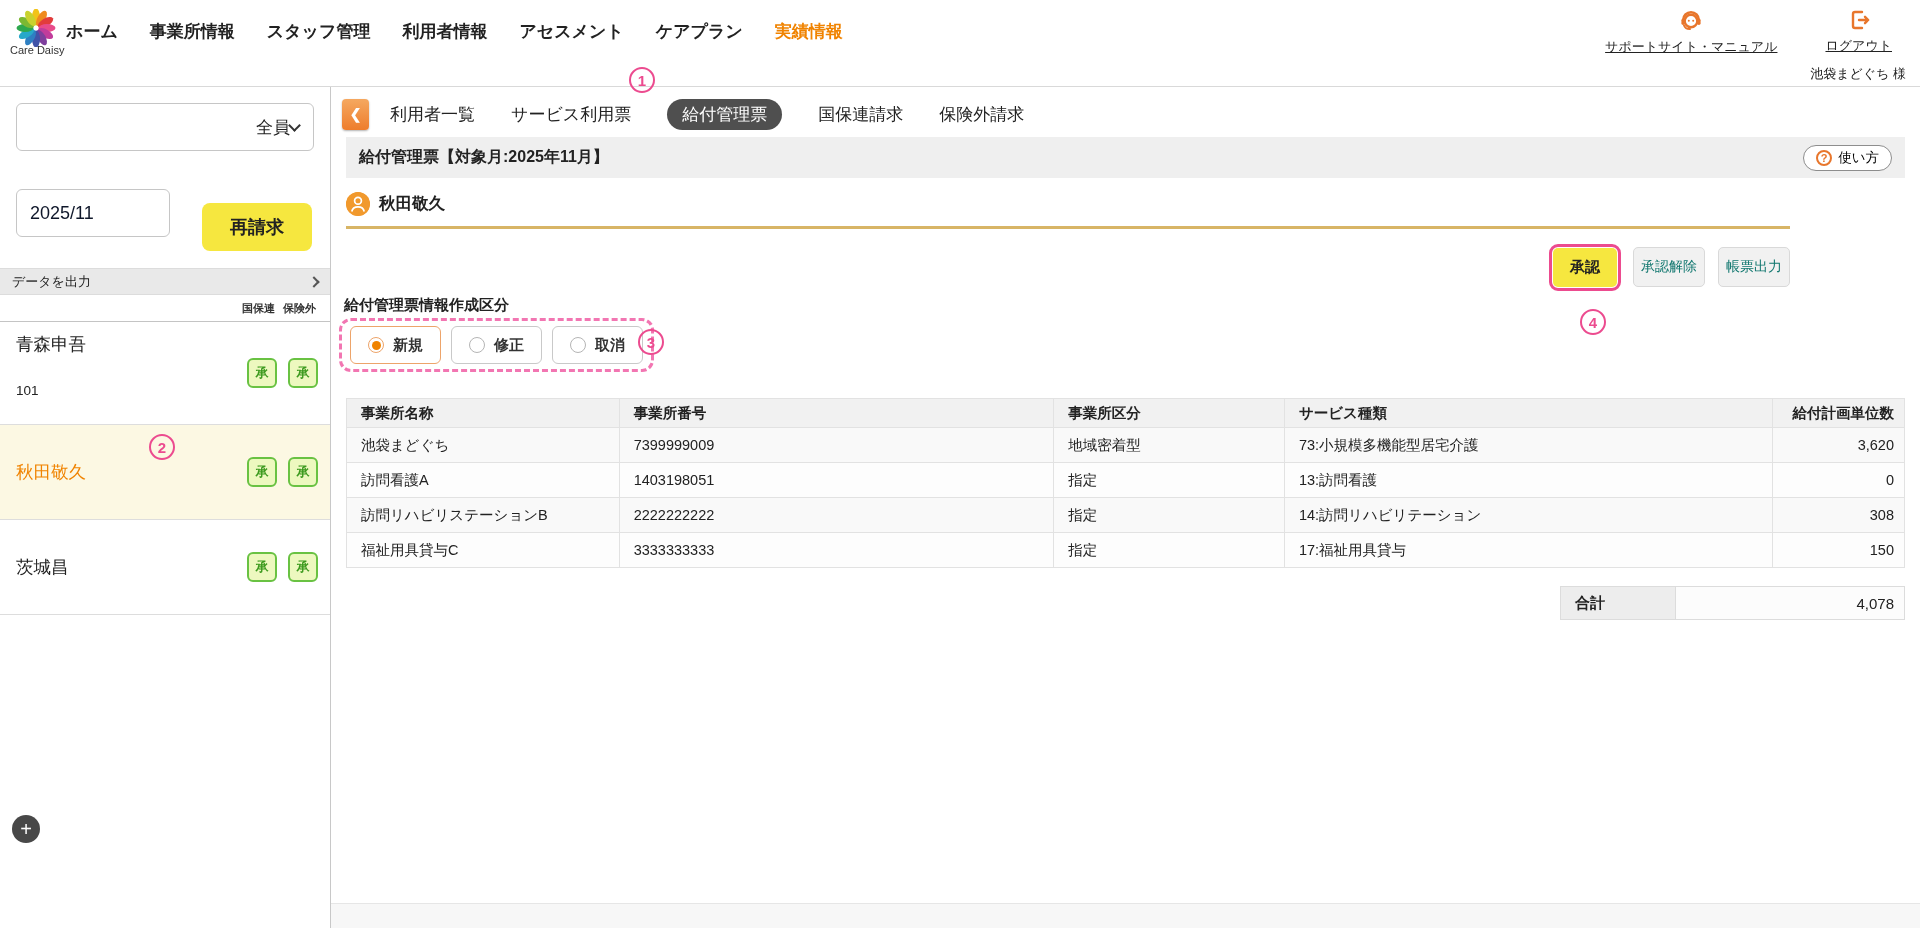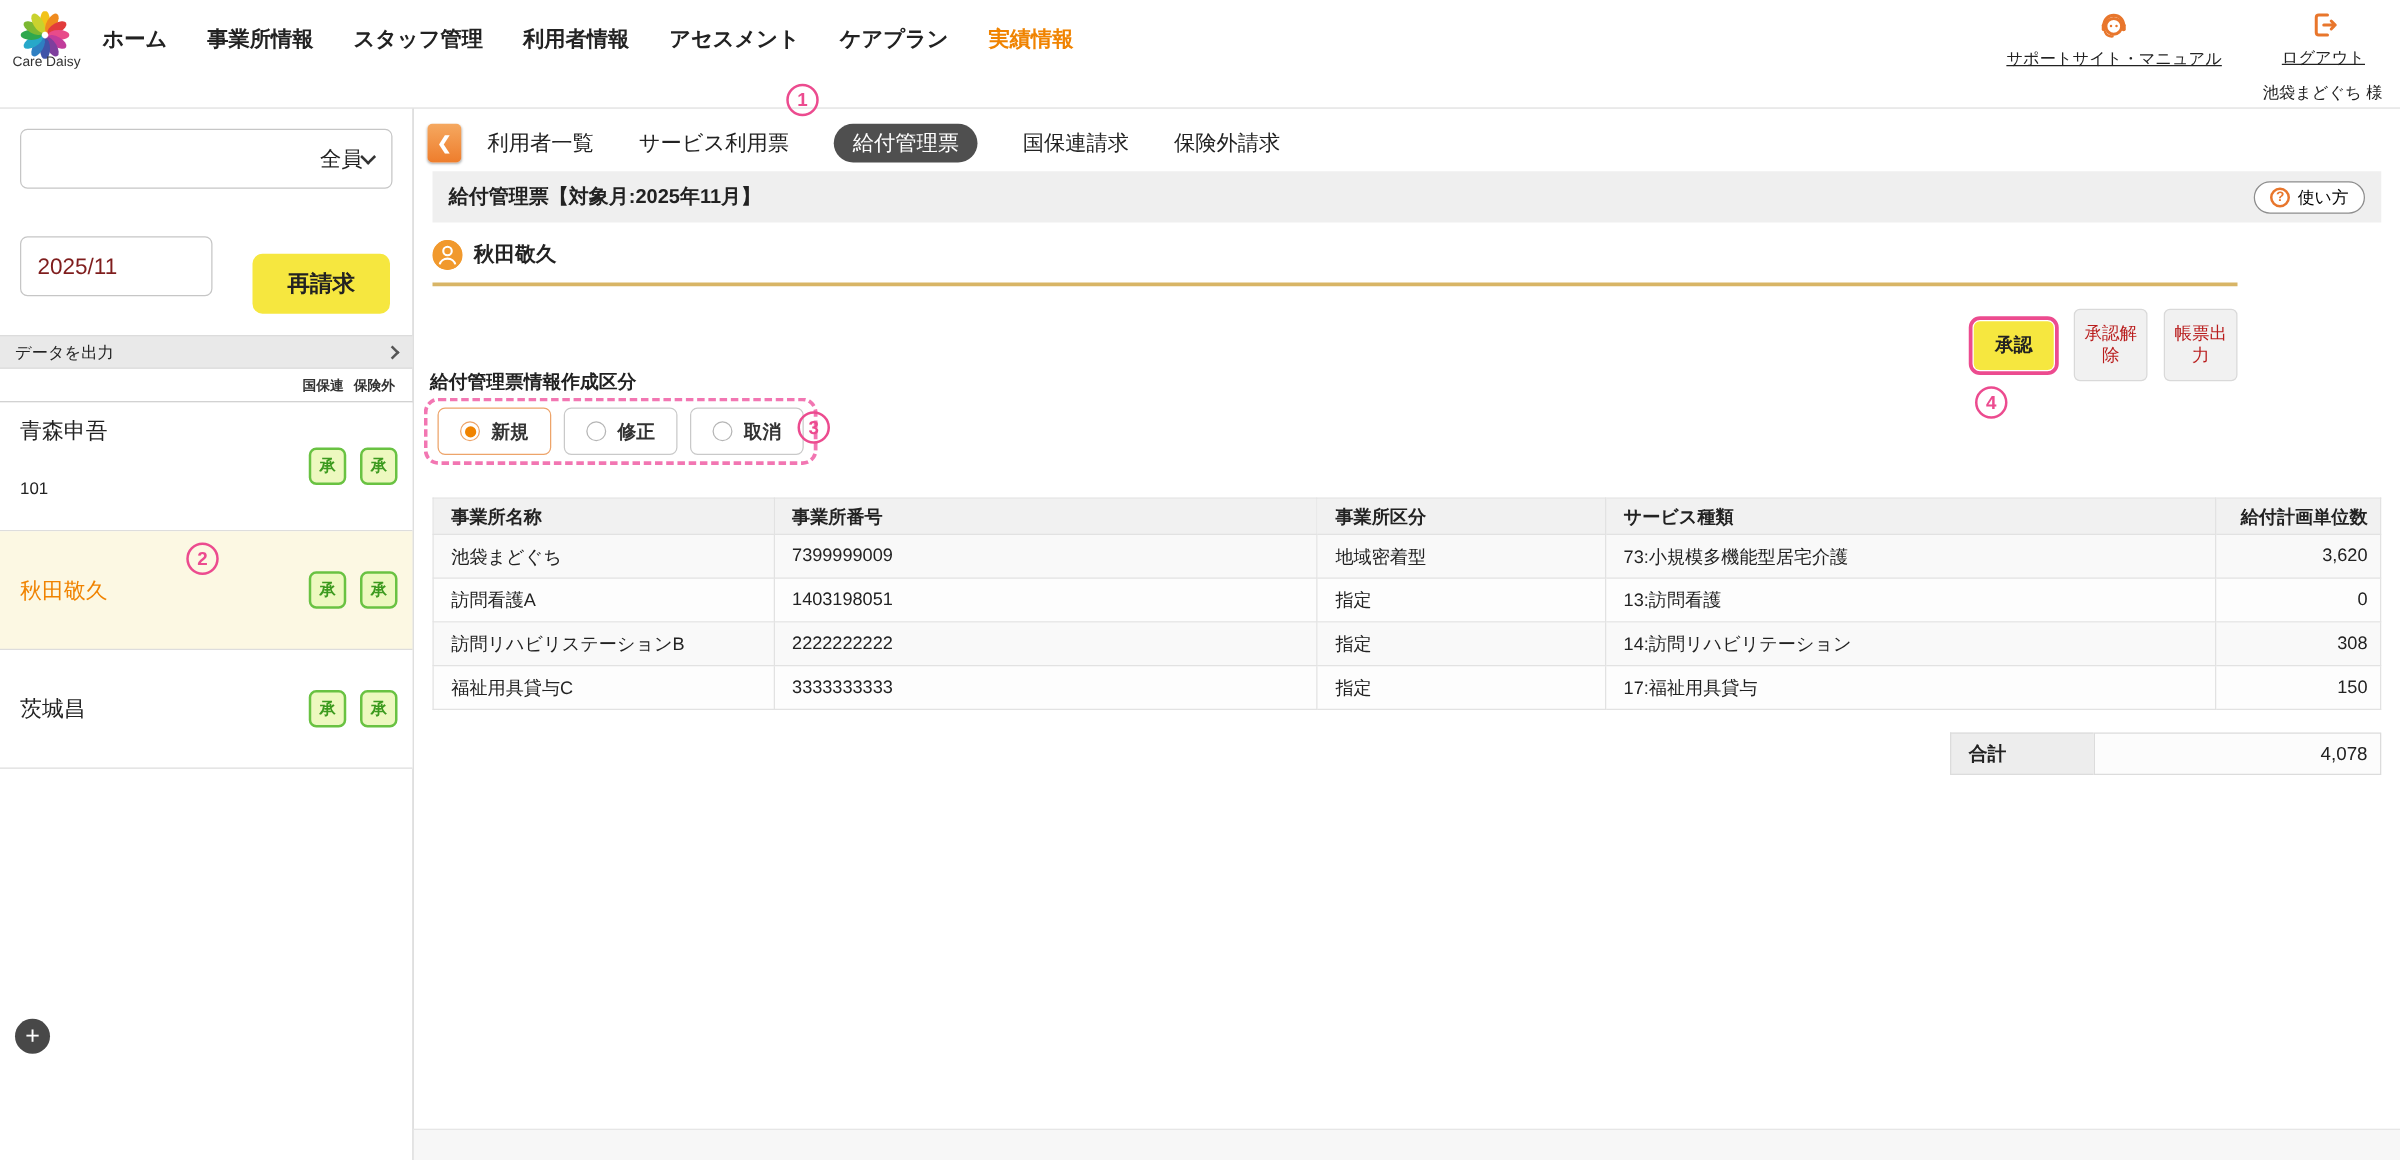--- a/index.html
+++ b/index.html
@@ -4,21 +4,21 @@
 <style>
   * { margin:0; padding:0; box-sizing:border-box; }
   body { font-family:"Liberation Sans","DejaVu Sans",sans-serif; color:#222; background:#fff; }
   .page { position:relative; width:1920px; height:928px; background:#fff; overflow:hidden; }
 
   
   .header { height:62px; display:flex; align-items:center; padding:0 18px 0 10px; background:#fff; }
   .logo { width:52px; text-align:center; margin-top:2px; cursor:pointer; }
   .logo svg { display:block; margin:0 auto; }
   .logo-text { font-size:11px; color:#333; margin-top:-3px; white-space:nowrap; }
-  .nav { display:flex; gap:32px; margin-left:20px; font-size:17px; font-weight:bold; align-items:center; }
+  .nav { display:flex; gap:32px; margin-left:4px; font-size:17px; font-weight:bold; align-items:center; }
   .nav-item { color:#222; cursor:pointer; white-space:nowrap; }
   .nav-item.active { color:#f08300; }
   .header-links { margin-left:auto; display:flex; gap:48px; align-items:center; padding-right:10px; }
   .hlink { display:flex; flex-direction:column; align-items:center; font-size:13px; color:#222; cursor:pointer; }
   .hlink .txt { text-decoration:underline; margin-top:1px; white-space:nowrap; }
 
   
   .account-bar { height:25px; display:flex; justify-content:flex-end; align-items:center;
                  padding-right:14px; font-size:13px; border-bottom:1px solid #d9d9d9; background:#fff; }
 
@@ -29,21 +29,21 @@
   .sidebar { width:331px; flex-shrink:0; border-right:1px solid #c8c8c8; position:relative; background:#fff; }
   .select-box { margin:16px 16px 0; height:48px; border:1px solid #c6c6c6; border-radius:6px;
                 display:flex; align-items:center; justify-content:flex-end; padding:0 14px;
                 font-size:17px; cursor:pointer; background:#fff; }
   .chev { width:9px; height:9px; border-right:2px solid #333; border-bottom:2px solid #333;
           transform:rotate(45deg); margin-top:-4px; }
   .chev-right { width:8px; height:8px; border-right:2px solid #555; border-bottom:2px solid #555;
           transform:rotate(-45deg); }
   .month-row { margin:24px 16px 0; display:flex; align-items:center; }
   .month-input { width:154px; height:48px; border:1px solid #c6c6c6; border-radius:6px;
-                 font-size:18px; padding:0 13px; color:#7f1d1d; font-family:inherit; }
+                 font-size:18px; padding:0 13px; color:#0f172a; font-family:inherit; }
   .rebill-btn { margin-left:32px; width:110px; height:48px; background:#f6e73f; border:none;
                 border-radius:8px; font-size:18px; font-weight:bold; color:#222; cursor:pointer; font-family:inherit;margin-top:28px; }
   .export-bar { margin-top:17px; height:27px; background:#e9e9e9; border-top:1px solid #dcdcdc;
                 border-bottom:1px solid #dcdcdc; display:flex; align-items:center;
                 justify-content:space-between; padding:0 12px; font-size:13px; cursor:pointer; }
   .badge-head { height:27px; display:flex; justify-content:flex-end; gap:8px; align-items:center;
                 padding-right:14px; font-size:11px; font-weight:bold; color:#333;
                 border-bottom:1px solid #c4c4c4; }
   .user-row { position:relative; border-bottom:1px solid #ddd; padding:0 16px; cursor:pointer; background:#fff; }
   .user-row.r1 { height:103px; padding-top:10px; }
@@ -78,22 +78,22 @@
   .q-icon { width:16px; height:16px; border:2px solid #e8762c; color:#e8762c; border-radius:50%;
             font-size:11px; font-weight:bold; display:flex; align-items:center; justify-content:center; }
   .patient-row { margin:10px 130px 0 15px; display:flex; align-items:center; gap:9px;
                  padding:4px 0 10px; border-bottom:3px solid #d8b566; }
   .patient-icon { width:24px; height:24px; border-radius:50%; background:#f1992d; overflow:hidden; flex-shrink:0; }
   .patient-name { font-size:16.5px; font-weight:bold; }
   .actions { position:absolute; top:160px; right:130px; display:flex; gap:13px; align-items:center; }
   .approve-btn { background:#f6e73f; border:none; outline:3px solid #ec4b8f; outline-offset:1px;
                  border-radius:5px; font-size:15px; font-weight:bold; color:#222; padding:10px 17px;
                  cursor:pointer; font-family:inherit; margin-right:3px; }
-  .gray-btn { background:#f1f1f1; border:1px solid #d9d9d9; border-radius:5px; color:#b91c1c;
-              font-size:14px; padding:10px 5px; width:59px; text-align:center; font-family:inherit; }
+  .gray-btn { background:#f1f1f1; border:1px solid #d9d9d9; border-radius:5px; color:#0f766e;
+              font-size:14px; padding:10px 5px; width:72px; text-align:center; font-family:inherit; }
   .creation-label { margin:67px 0 0 13px; font-size:15px; font-weight:bold; }
   .dash-box { margin:3px 0 0 8px; display:inline-flex; gap:10px; border:3px dashed #f276b2;
               border-radius:12px; padding:5px 8px; }
   .opt { display:flex; align-items:center; gap:9px; height:38px; padding:0 17px; border:1px solid #c9c9c9;
          border-radius:6px; background:#fff; font-size:15px; font-weight:bold; color:#333; cursor:pointer; }
   .opt.selected { border-color:#eda46a; }
   .radio { width:16px; height:16px; border:1px solid #b5b5b5; border-radius:50%; background:#fff;
            display:flex; align-items:center; justify-content:center; }
   .opt.selected .radio { border-color:#eda46a; }
   .opt.selected .radio::after { content:""; width:9px; height:9px; border-radius:50%; background:#f08300; }

